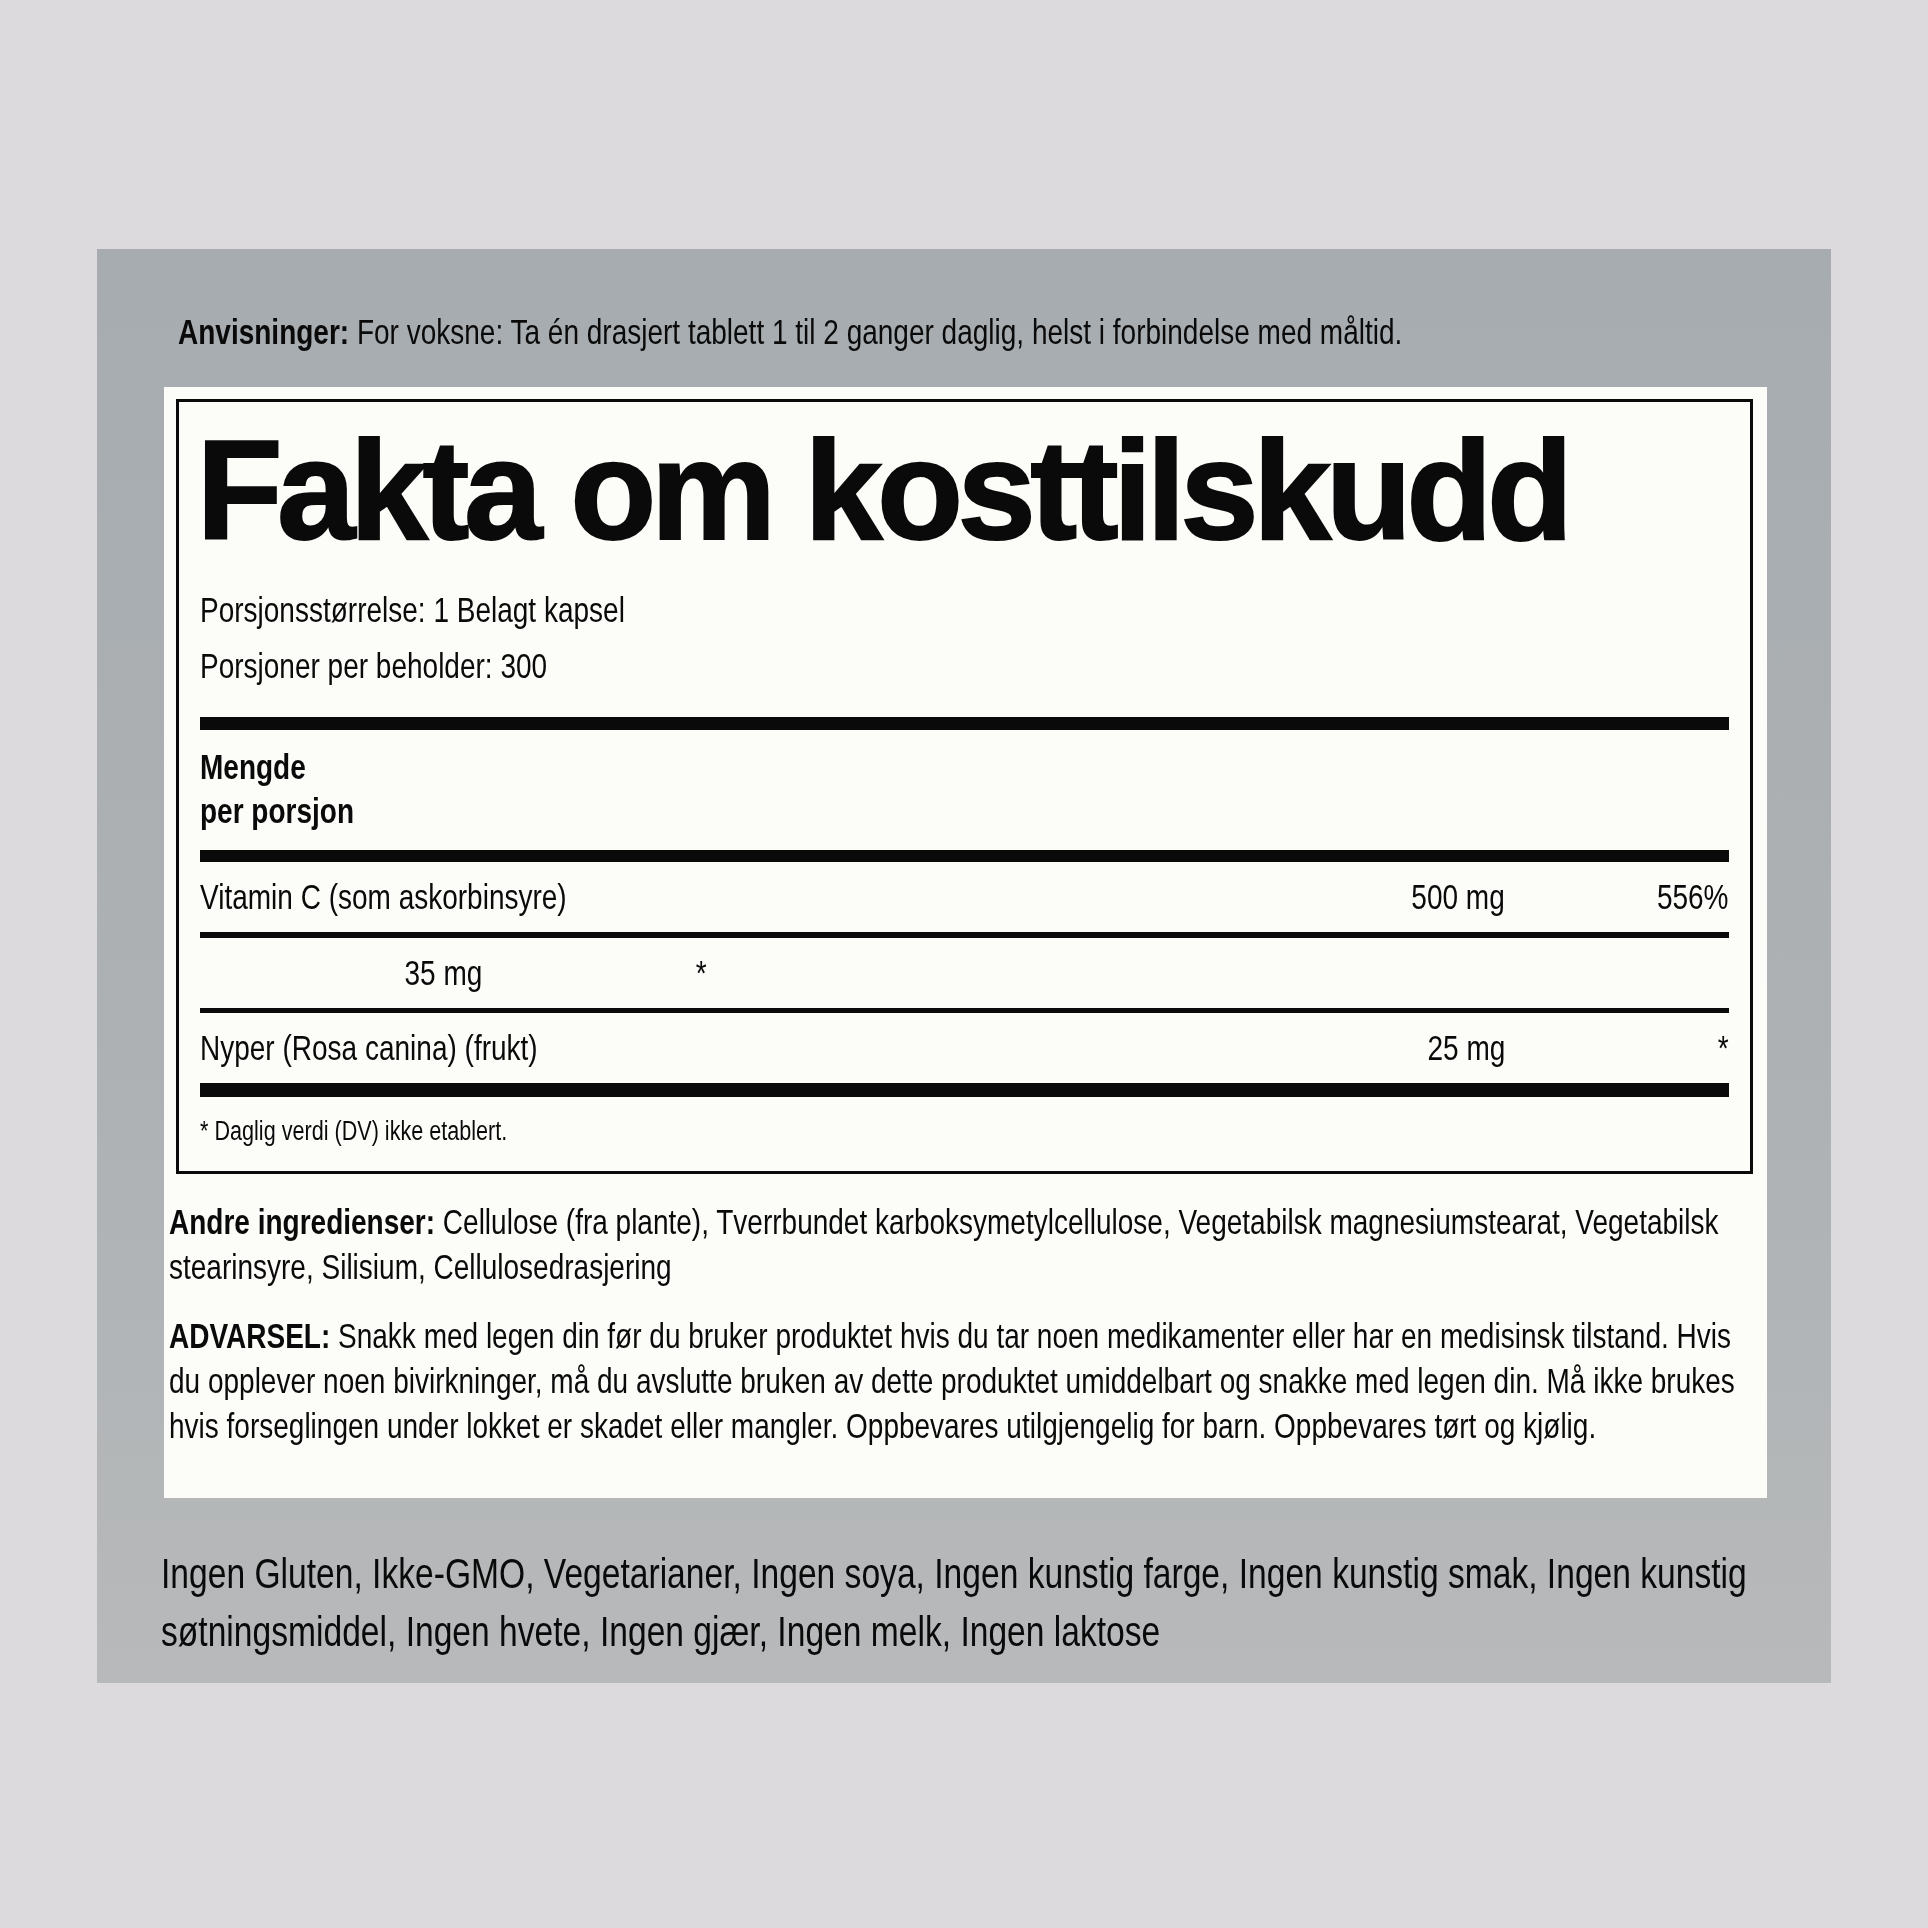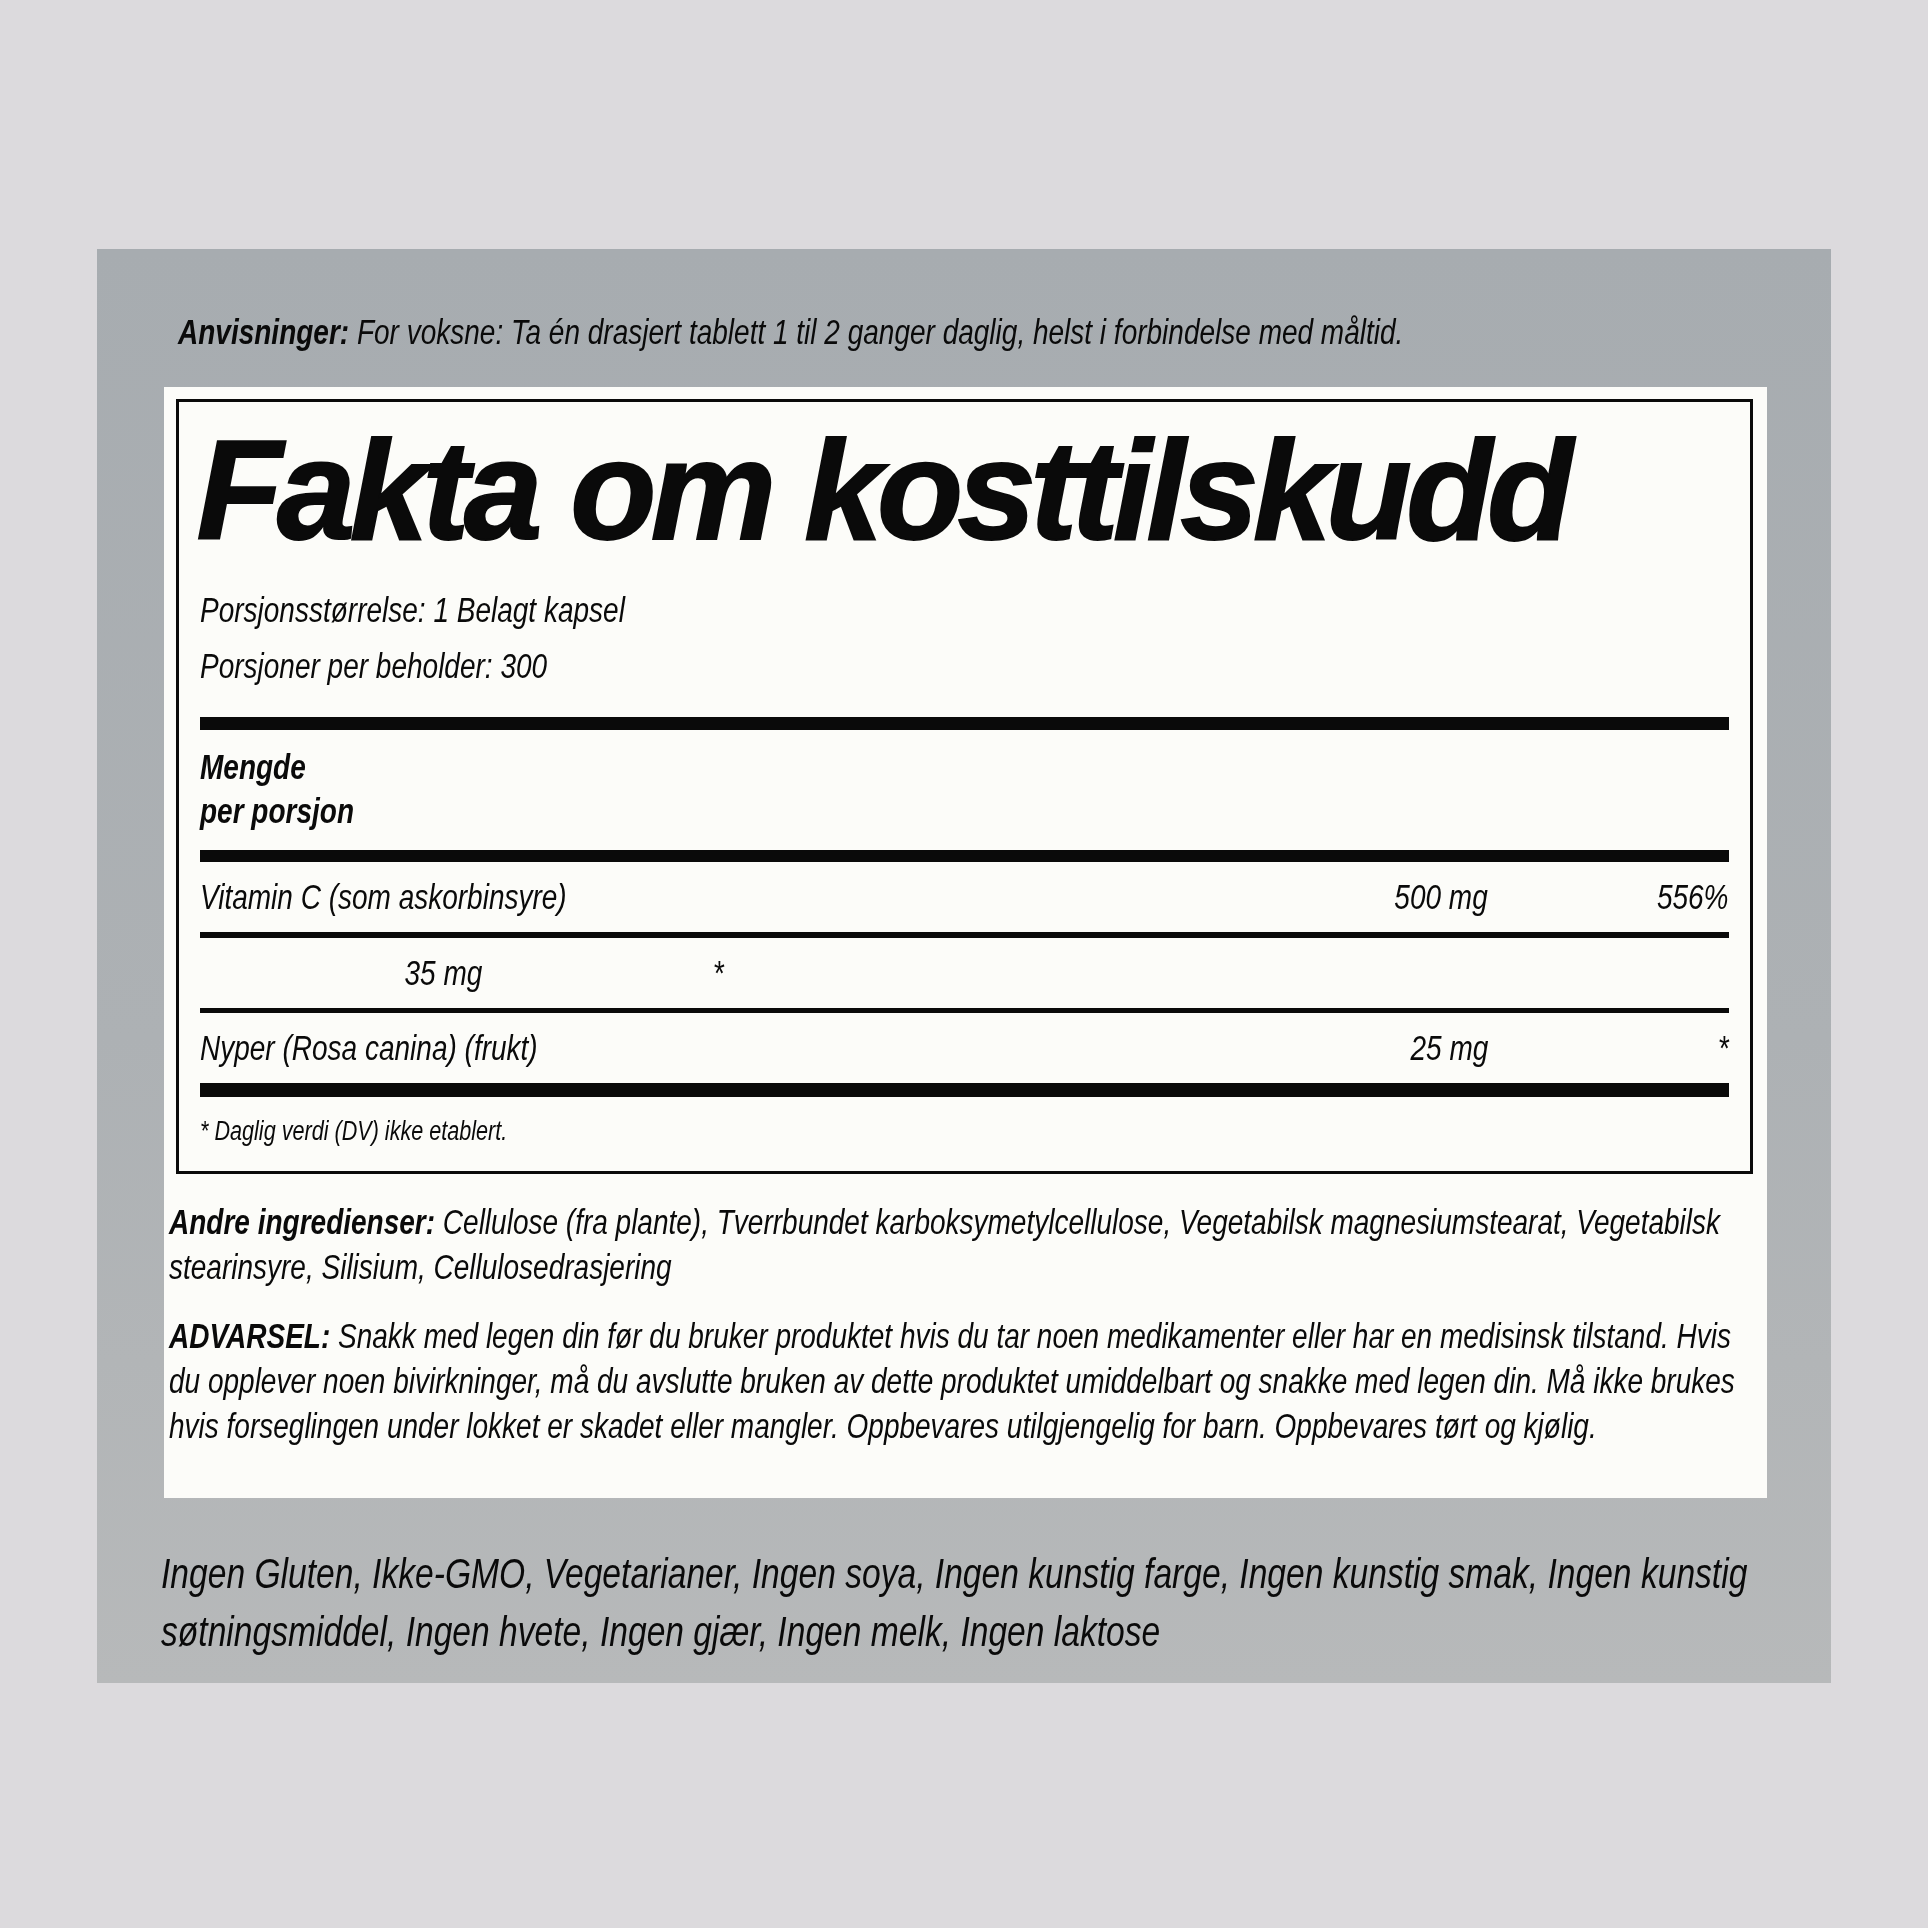--- a/index.html
+++ b/index.html
@@ -3,21 +3,21 @@
 <meta charset="utf-8">
 <style>
   html,body{margin:0;padding:0;}
   body{
     width:1928px;height:1928px;
     background:#dcdadd;
     font-family:"Liberation Sans","DejaVu Sans",sans-serif;
     color:#0a0a0a;
     -webkit-font-smoothing:antialiased;
   }
-  .stage{position:relative;width:1852px;height:1928px;overflow:hidden;font-style:italic;}
+  .stage{position:relative;width:1852px;height:1928px;overflow:hidden;}
   .gray-panel{
     position:absolute;left:97px;top:249px;width:1734px;height:1434px;
     background:linear-gradient(180deg,#a7acb0 0%,#adb1b4 55%,#b7b9ba 100%);
   }
   .directions{
     position:absolute;left:81px;top:60px;
     font-size:35px;line-height:45px;margin:0;
     white-space:nowrap;
     transform:scaleX(0.8);transform-origin:0 0;
   }
@@ -48,21 +48,21 @@
   .serving + .serving{margin-top:13px;}
   .bar{height:13px;background:#0a0a0a;}
   .bar-top{margin-top:30px;}
   .bar-mid{height:12.2px;}
   .bar-bottom{height:14px;}
   .cols-header{
     display:flex;justify-content:space-between;align-items:flex-start;
     padding:15px 0 17px 0;font-weight:bold;font-size:35px;line-height:44px;
   }
   .col-right{text-align:right;}
-  .nrow{display:flex;align-items:baseline;padding:14px 0 15px 0;font-size:35px;line-height:41px;gap:17px;}
+  .nrow{display:flex;align-items:baseline;padding:14px 0 15px 0;font-size:35px;line-height:41px;}
   .nrow .name{flex:1;overflow:visible;}
   .nrow .amount{width:282px;text-align:right;}
   .nrow .dv{width:224px;text-align:right;}
   .sep{height:5.6px;background:#0a0a0a;}
   .footnote{margin:17px 0 3.8px 0;font-size:27px;line-height:34px;}
   .below{margin:0 19px 0 5px;}
   .para{margin:24.5px 0 0 0;font-size:35px;line-height:45px;}
   .para b{font-weight:bold;}
   .claims{
     position:absolute;left:64px;top:1296px;width:2034px;

